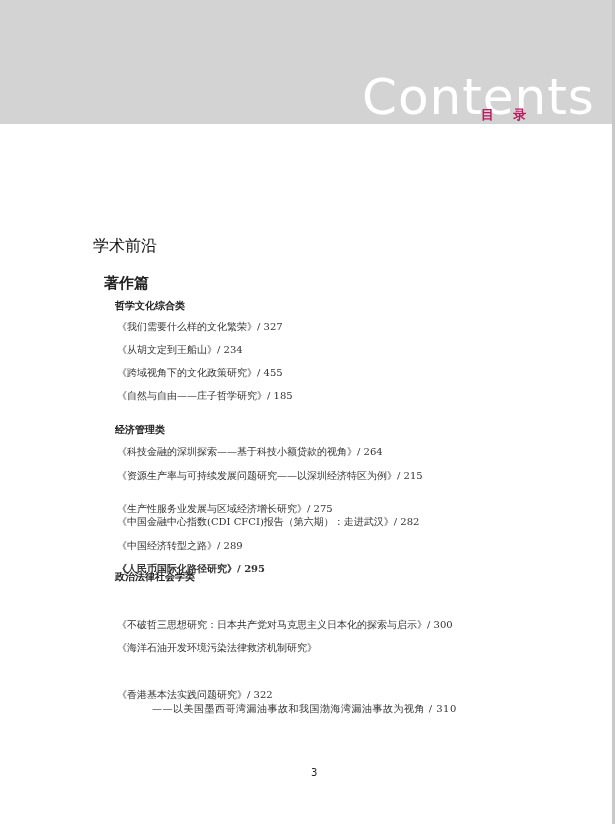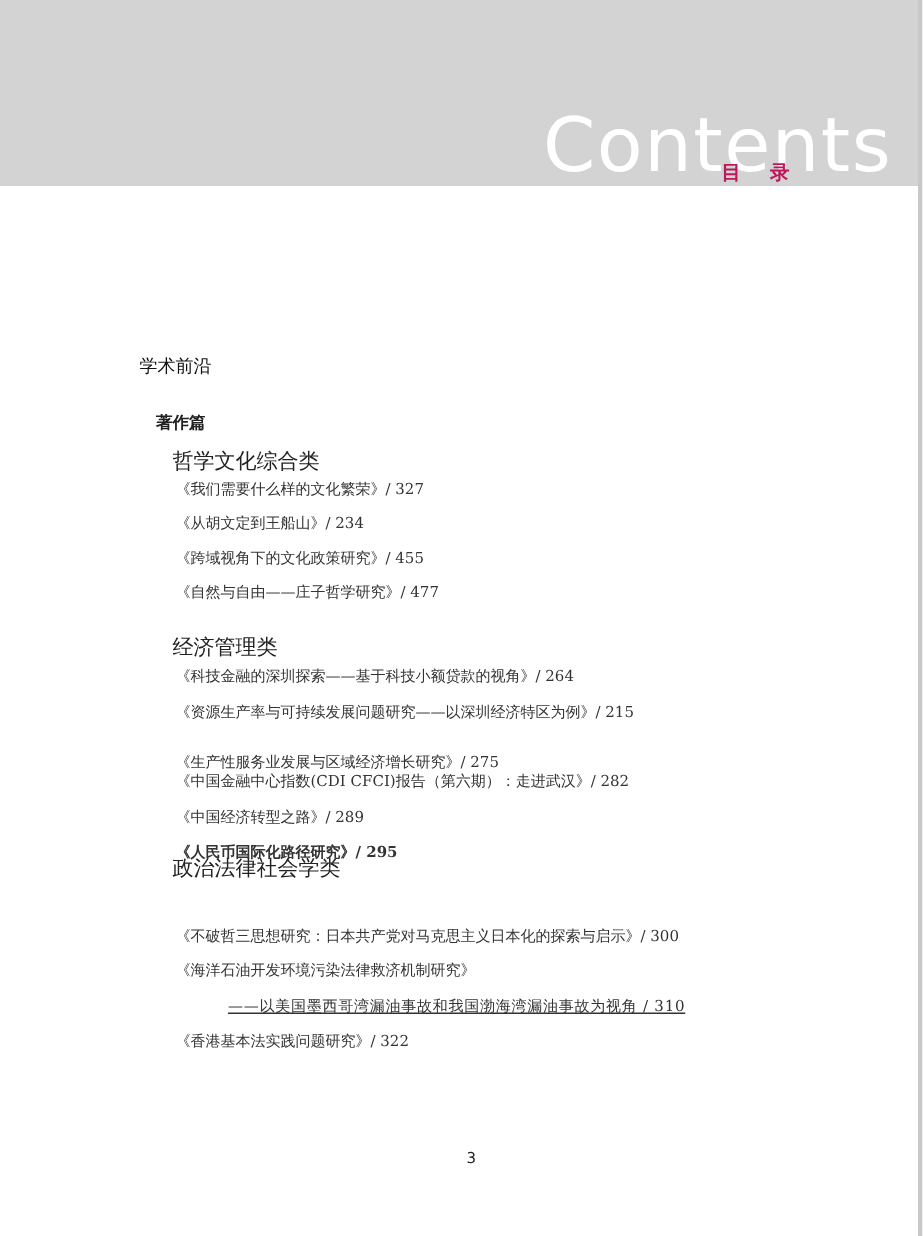--- a/index.html
+++ b/index.html
@@ -2,52 +2,52 @@
 <html><head>
   <meta charset="utf-8">
   <style>
     * { margin: 0; padding: 0; box-sizing: border-box; }
     html, body { width: 615px; height: 824px; background: #ffffff; overflow: hidden; }
     body { position: relative; font-family: "DejaVu Serif", "Liberation Serif", serif; color: #222; }
     .right-edge { position: absolute; top: 0; right: 0; width: 3px; height: 824px; background: #c8c8c8; }
     .header-band { position: absolute; top: 0; left: 0; width: 612px; height: 124px; background: #d3d3d3; }
     .header-title { position: absolute; top: 72px; left: 362px; font-family: "DejaVu Sans", "Liberation Sans", sans-serif; font-size: 50px; font-weight: normal; color: #ffffff; letter-spacing: 1px; line-height: 1; }
     .header-subtitle { position: absolute; top: 108px; left: 481px; font-family: Liberation Serif, serif; font-size: 13px; font-weight: bold; color: #be185d; letter-spacing: 8px; line-height: 1; }
-    .section-title { position: absolute; left: 93px; top: 238px; font-family: "DejaVu Sans", sans-serif; font-size: 12px; color: #111; line-height: 1; }
-    .part-title { position: absolute; left: 104px; top: 276px; font-family: "DejaVu Sans", sans-serif; font-size: 11px; font-weight: bold; color: #222; line-height: 1; }
-    .cat-title { position: absolute; left: 115px; font-family: "DejaVu Sans", sans-serif; font-size: 14px; font-weight: normal; color: #222; line-height: 1; }
+    .section-title { position: absolute; left: 93px; top: 238px; font-family: "DejaVu Sans", sans-serif; font-size: 16px; color: #111; line-height: 1; }
+    .part-title { position: absolute; left: 104px; top: 276px; font-family: "DejaVu Sans", sans-serif; font-size: 15px; font-weight: bold; color: #222; line-height: 1; }
+    .cat-title { position: absolute; left: 115px; font-family: "DejaVu Sans", sans-serif; font-size: 10px; font-weight: bold; color: #222; line-height: 1; }
     .entry { position: absolute; left: 117px; font-family: "DejaVu Serif", serif; font-size: 10px; color: #333; line-height: 1; white-space: nowrap; }
     .entry.sub { left: 152px; letter-spacing: 0.5px; }
     .page-number { position: absolute; left: 311px; top: 768px; font-family: "DejaVu Sans", sans-serif; font-size: 10px; color: #222; line-height: 1; }
   </style>
 </head>
 <body>
 
 <div class="header-band"></div>
 <div class="right-edge"></div>
 
 <div class="header-title">Contents</div>
 <div class="header-subtitle">目 录</div>
 
 <div class="section-title">学术前沿</div>
 <div class="part-title">著作篇</div>
 
 <div class="cat-title" style="top:301px;">哲学文化综合类</div>
 <div class="entry" style="top:322px;">《我们需要什么样的文化繁荣》/ 327</div>
 <div class="entry" style="top:345px;">《从胡文定到王船山》/ 234</div>
 <div class="entry" style="top:368px;">《跨域视角下的文化政策研究》/ 455</div>
-<div class="entry" style="top:391px;">《自然与自由——庄子哲学研究》/ 477</div>
+<div class="entry" style="top:391px;">《自然与自由——庄子哲学研究》/ 185</div>
 
 <div class="cat-title" style="top:425px;">经济管理类</div>
 <div class="entry" style="top:447px;">《科技金融的深圳探索——基于科技小额贷款的视角》/ 264</div>
 <div class="entry" style="top:471px;">《资源生产率与可持续发展问题研究——以深圳经济特区为例》/ 215</div>
 <div class="entry" style="top:504px;">《生产性服务业发展与区域经济增长研究》/ 275</div>
 <div class="entry" style="top:517px;">《中国金融中心指数(CDI CFCI)报告（第六期）：走进武汉》/ 282</div>
 <div class="entry" style="top:541px;">《中国经济转型之路》/ 289</div>
 <div class="entry" style="top:564px;font-weight:bold;">《人民币国际化路径研究》/ 295</div>
 
 <div class="cat-title" style="top:572px;">政治法律社会学类</div>
 <div class="entry" style="top:620px;">《不破哲三思想研究：日本共产党对马克思主义日本化的探索与启示》/ 300</div>
 <div class="entry" style="top:643px;">《海洋石油开发环境污染法律救济机制研究》</div>
-<div class="entry sub" style="top:667px;text-decoration:underline;">——以美国墨西哥湾漏油事故和我国渤海湾漏油事故为视角 / 310</div>
+<div class="entry sub" style="top:704px;">——以美国墨西哥湾漏油事故和我国渤海湾漏油事故为视角 / 310</div>
 <div class="entry" style="top:690px;text-align:center;">《香港基本法实践问题研究》/ 322</div>
 
 <div class="page-number">3</div>
 
 </body></html>

